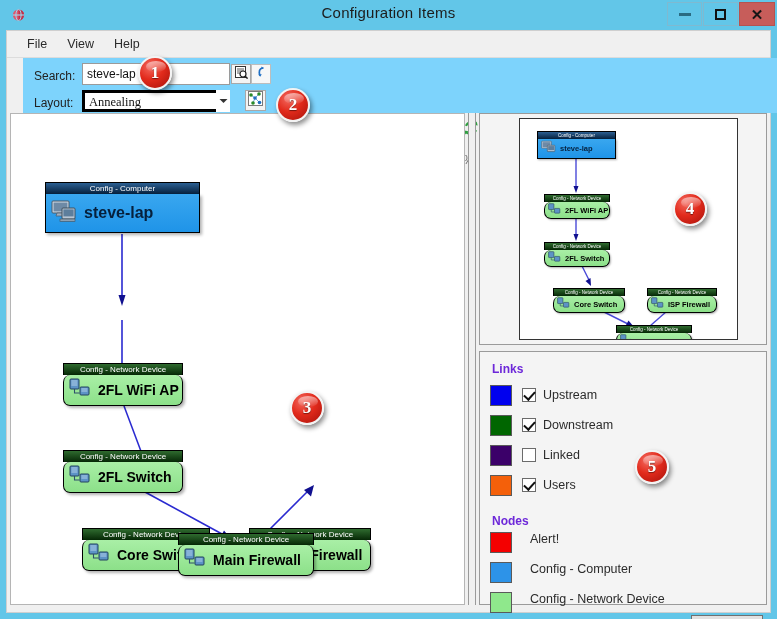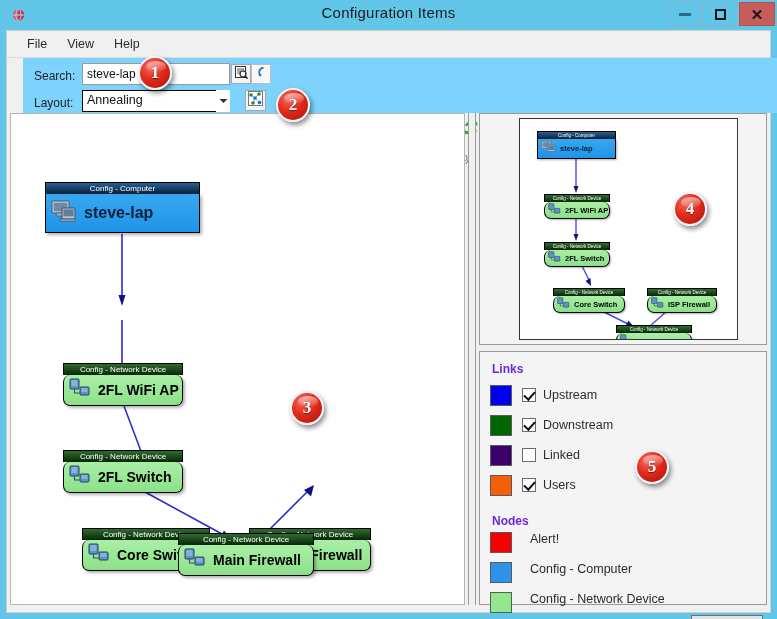--- a/index.html
+++ b/index.html
@@ -86,22 +86,22 @@
     display:flex; align-items:center; justify-content:center; cursor:default;
   }
   #btn-find { left:208px; top:6px; }
   #btn-reset { left:228px; top:6px; border-color:#bdbdbd; background:#f7f7f7;}
 
   #lbl-layout {
     position:absolute; left:11px; top:38px; font-size:12px; color:#222;
   }
   #layout-select {
     position:absolute; left:59px; top:32px; width:148px; height:22px;
-    border:1px solid #000000; background:#fff;
-    font-size:12.5px; color:#111; padding:2px 4px;
+    border:3px solid #000000; background:#fff;
+    font-size:12.5px; color:#111; padding:2px 4px;font-family:Liberation Serif, serif;
   }
   #layout-caret {
     position:absolute; left:193px; top:32px; width:14px; height:22px;
     background:#fff; border-left:0;
     display:flex; align-items:center; justify-content:center;
   }
   #btn-graphlayout { left:222px; top:32px; width:21px; height:21px; }
 
   
   .navbtn {

